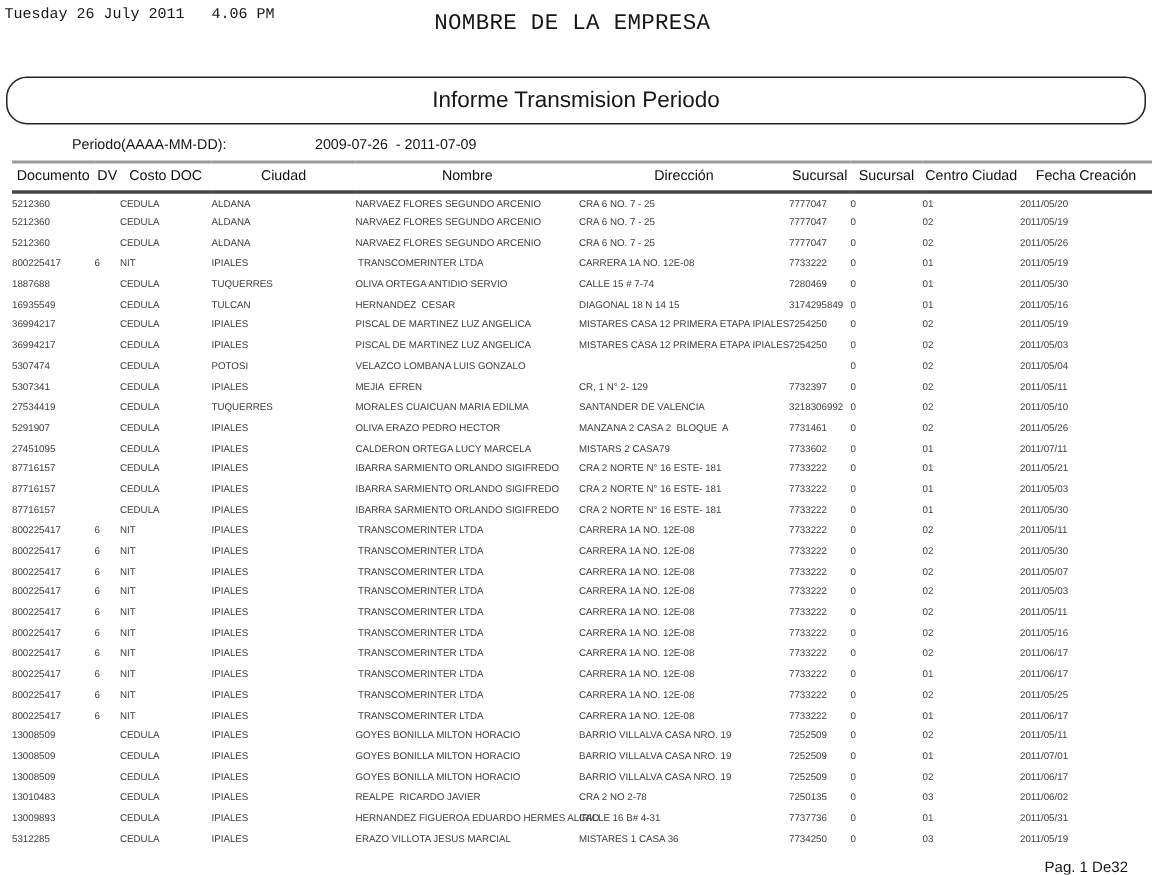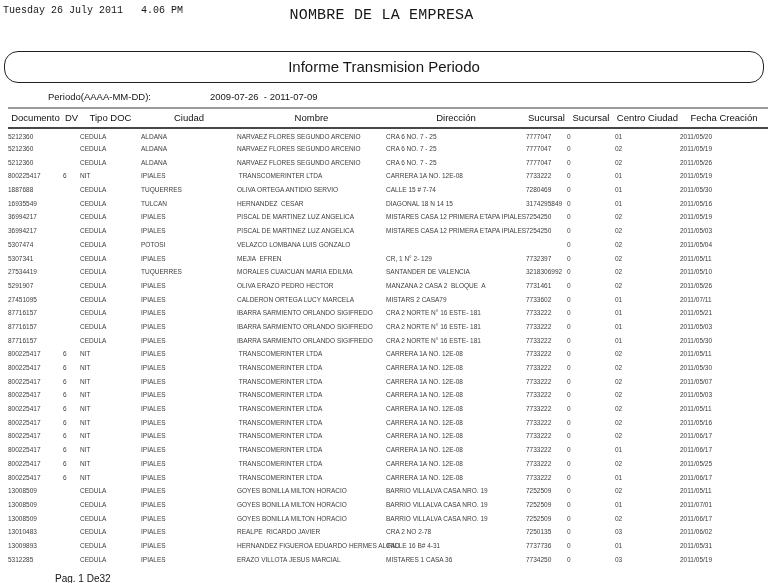--- a/index.html
+++ b/index.html
@@ -63,21 +63,21 @@
     color: #3d3d3d;
     height: 13.7px;
     padding: 0;
     white-space: pre;
     overflow: visible;
     vertical-align: middle;
   }
   table.report tbody tr:first-child td { padding-top: 2px; }
 
   
-  .page-footer { font-size: 10px; padding: 7px 16px 0 55px; color: #141414; }
+  .page-footer { font-size: 10px; padding: 7px 16px 0 55px; color: #141414; text-align: right; }
 </style>
 </head>
 <body>
 
 <div class="top-header">
   <div class="top-left"><span>Tuesday 26 July 2011</span><span class="time">4.06 PM</span></div>
   <div class="company">NOMBRE DE LA EMPRESA</div>
 </div>
 
 <div class="title-box">
@@ -99,21 +99,21 @@
     <col style="width:140px">
       <col style="width:41px">
       <col style="width:48px">
       <col style="width:65px">
       <col style="width:88px">
   </colgroup>
   <thead>
     <tr>
         <th>Documento</th>
         <th>DV</th>
-        <th>Tipo DOC</th>
+        <th>Costo DOC</th>
         <th>Ciudad</th>
         <th>Nombre</th>
         <th>Dirección</th>
         <th>Sucursal</th>
         <th>Sucursal</th>
         <th>Centro Ciudad</th>
         <th>Fecha Creación</th>
       </tr>
   </thead>
   <tbody>

